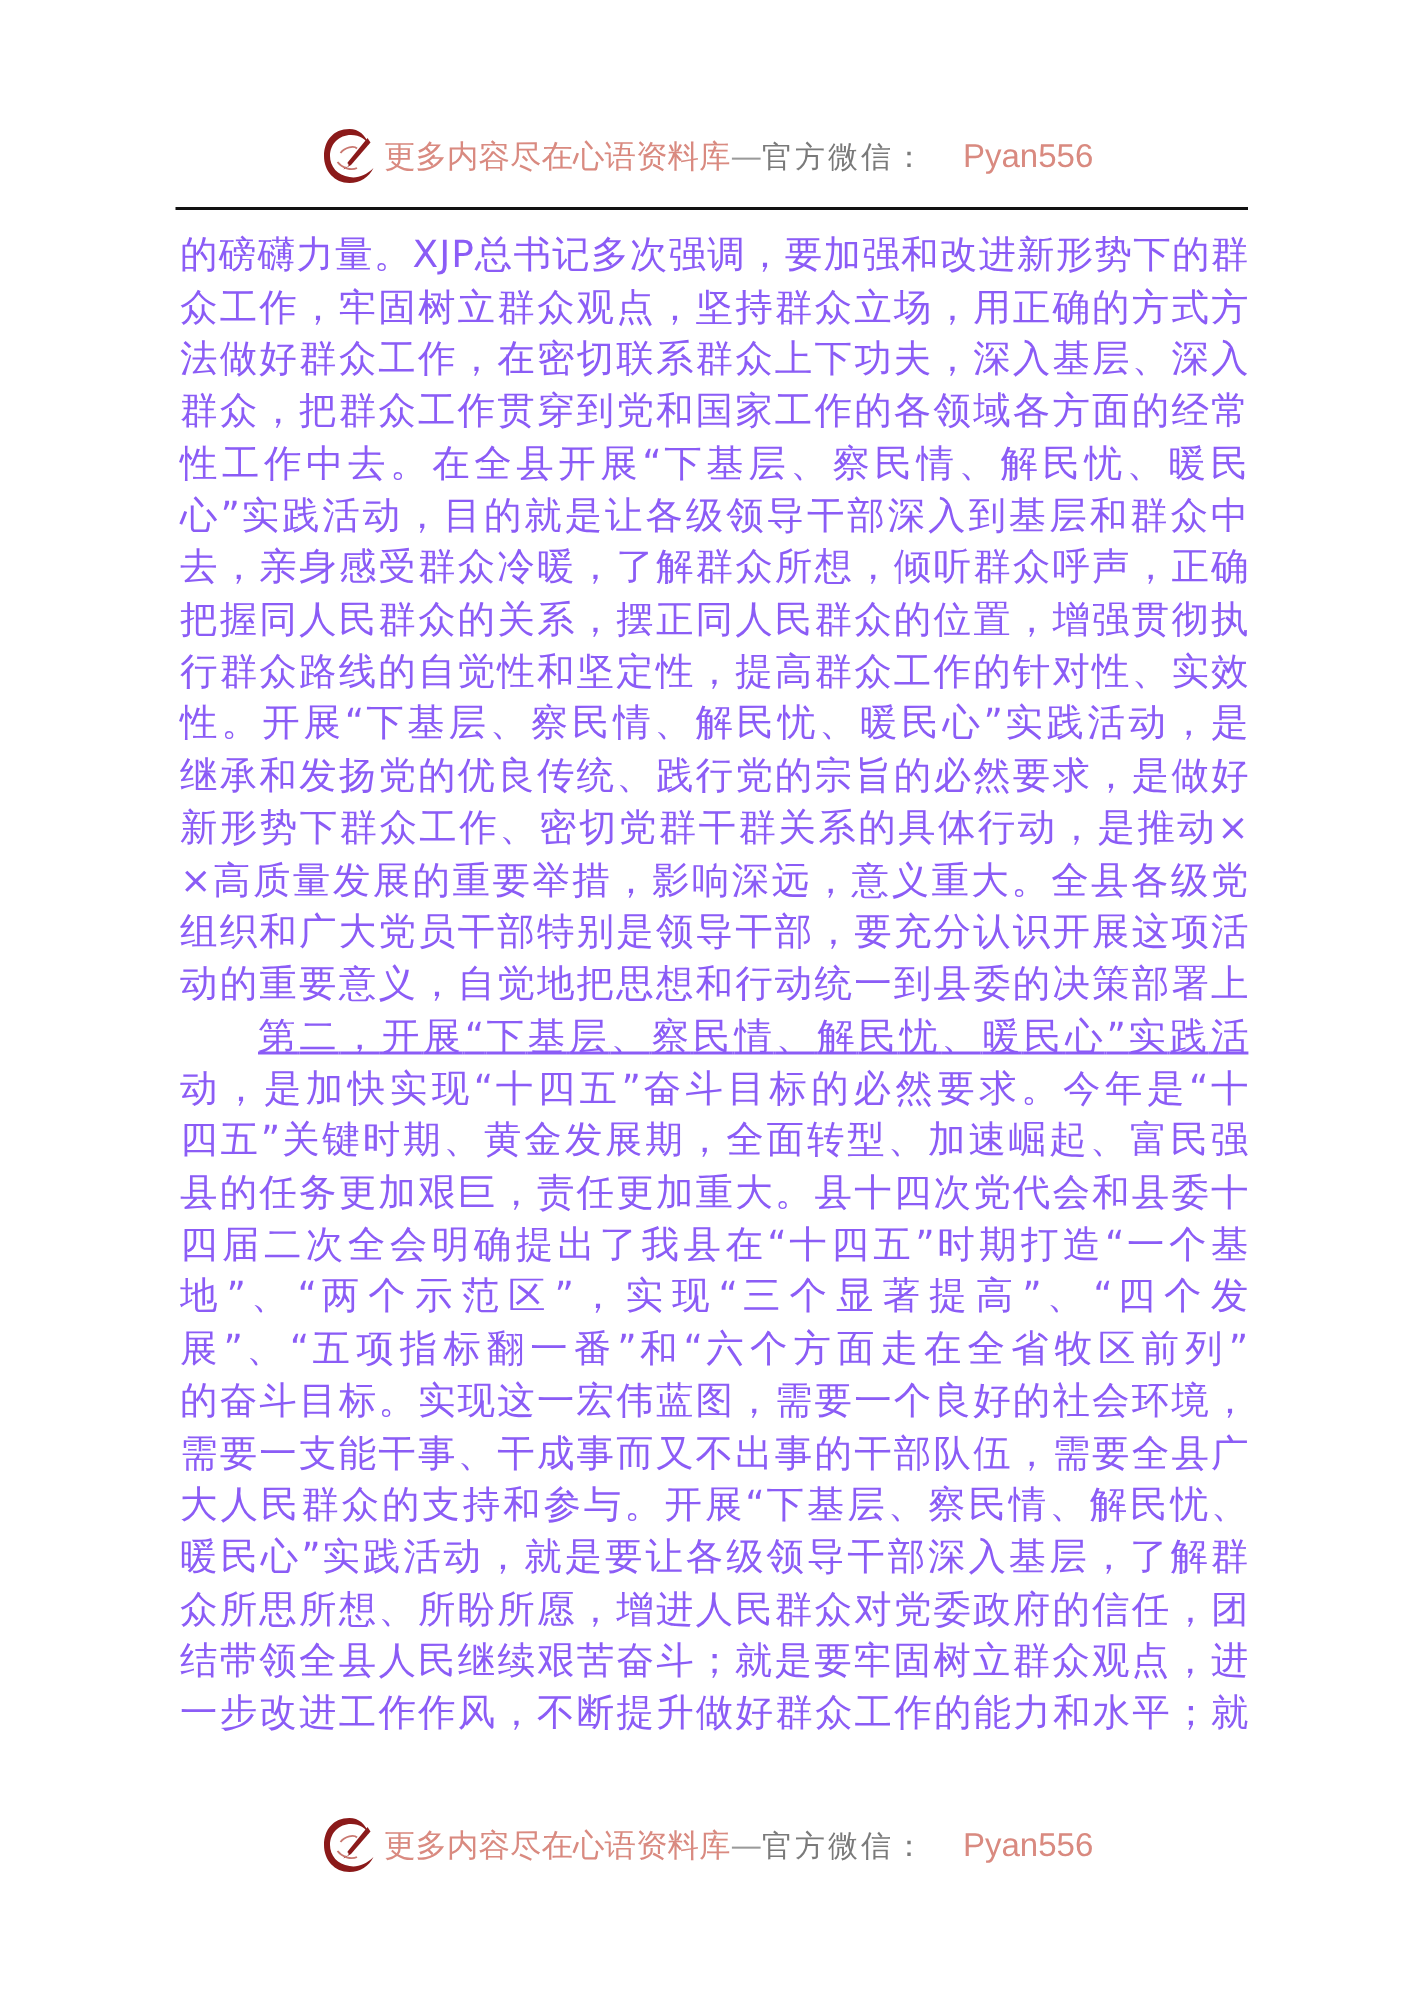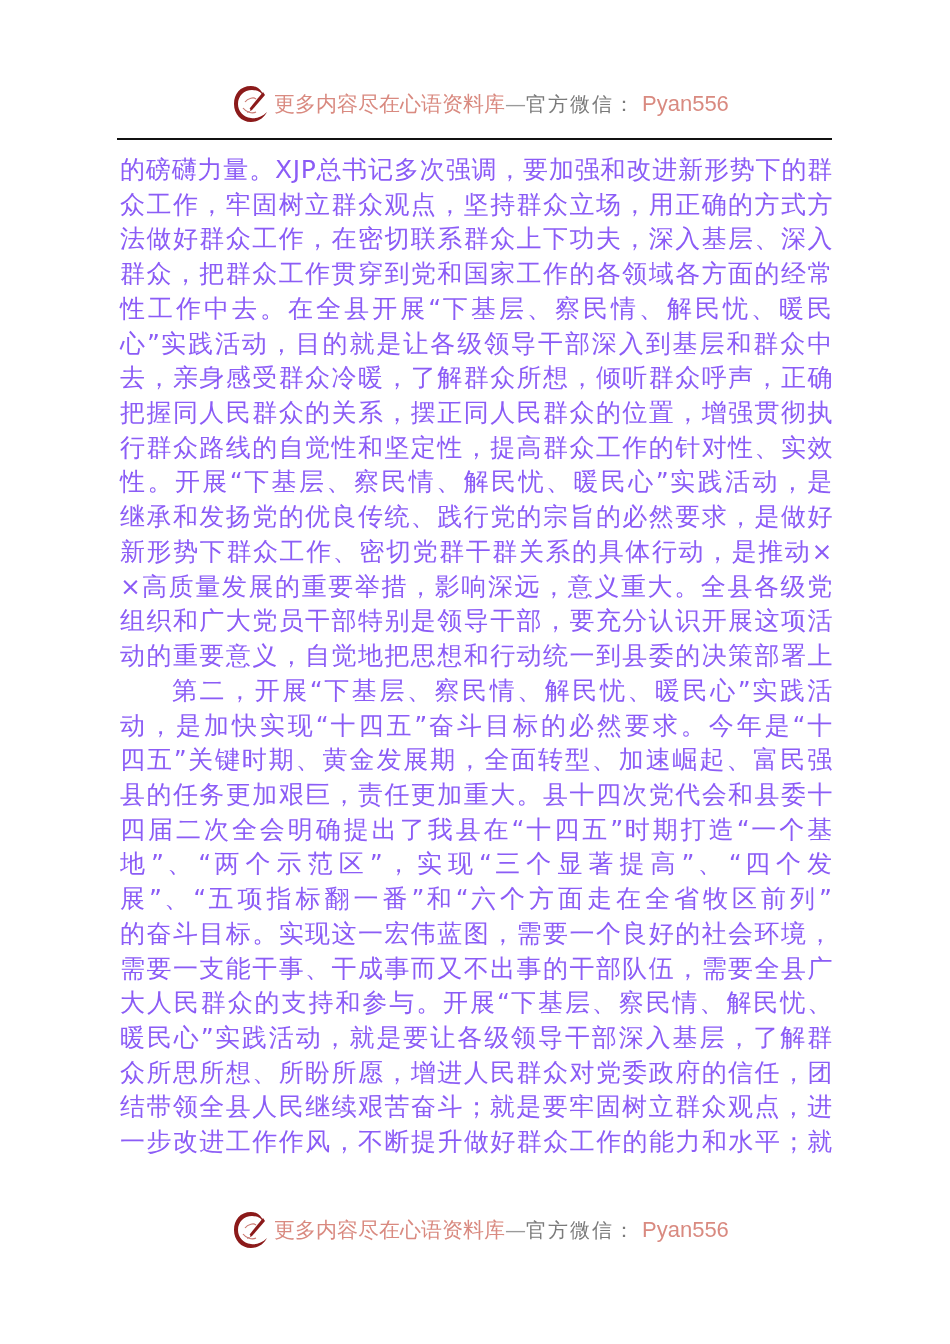--- a/index.html
+++ b/index.html
@@ -9,21 +9,21 @@
     }
     body {
       width: 950px;
       height: 1344px;
       position: relative;
       overflow: hidden;
       font-family: "DejaVu Sans", "Liberation Sans", sans-serif;
     }
     .banner {
       position: absolute;
-      left: 232px;
+      left: 214px;
       height: 44px;
       display: flex;
       align-items: center;
       white-space: nowrap;
       text-align: center;
     }
     .banner.top { top: 82px; }
     .banner.bottom { top: 1208px; }
     .banner .logo {
       width: 38px;
@@ -45,21 +45,21 @@
     .banner .wechat-label {
       font-family: Liberation Mono, monospace;
       font-size: 20px;
       color: #7a7a7a;
       letter-spacing: 2px;
     }
     .banner .wechat-id {
       font-family: "Liberation Sans", sans-serif;
       font-size: 22px;
       color: #d98a80;
-      margin-left: 6px;
+      margin-left: 24px;
     }
     .rule {
       position: absolute;
       left: 117px;
       top: 138px;
       width: 715px;
       height: 2px;
       background: #111111;
     }
     .body-text {
@@ -77,20 +77,21 @@
       text-align: justify;
       text-align-last: justify;
       font-family: "DejaVu Sans", sans-serif;
     }
     .line.last-of-para {
       text-align-last: left;
       letter-spacing: 1.2px;
     }
     .line.indent {
       padding-left: 52px;
+      text-decoration: underline;
     }
   </style>
 </head>
 <body>
 
 <div class="banner top">
   <span class="logo">
     <svg width="38" height="40" viewBox="0 0 38 40">
       <path d="M19 2 C8 2 2 10 2 20 C2 30 9 38 19 38 C26 38 32 34 35 28 C30 33 24 35 19 34 C11 33 6 27 6 20 C6 12 12 6 20 6 C26 6 30 9 32 13 C30 6 25 2 19 2 Z" fill="#8b1a1a"></path>
       <path d="M31 8 L18 24 L15 29 L20 26 L33 11 Z" fill="#8b1a1a"></path>

